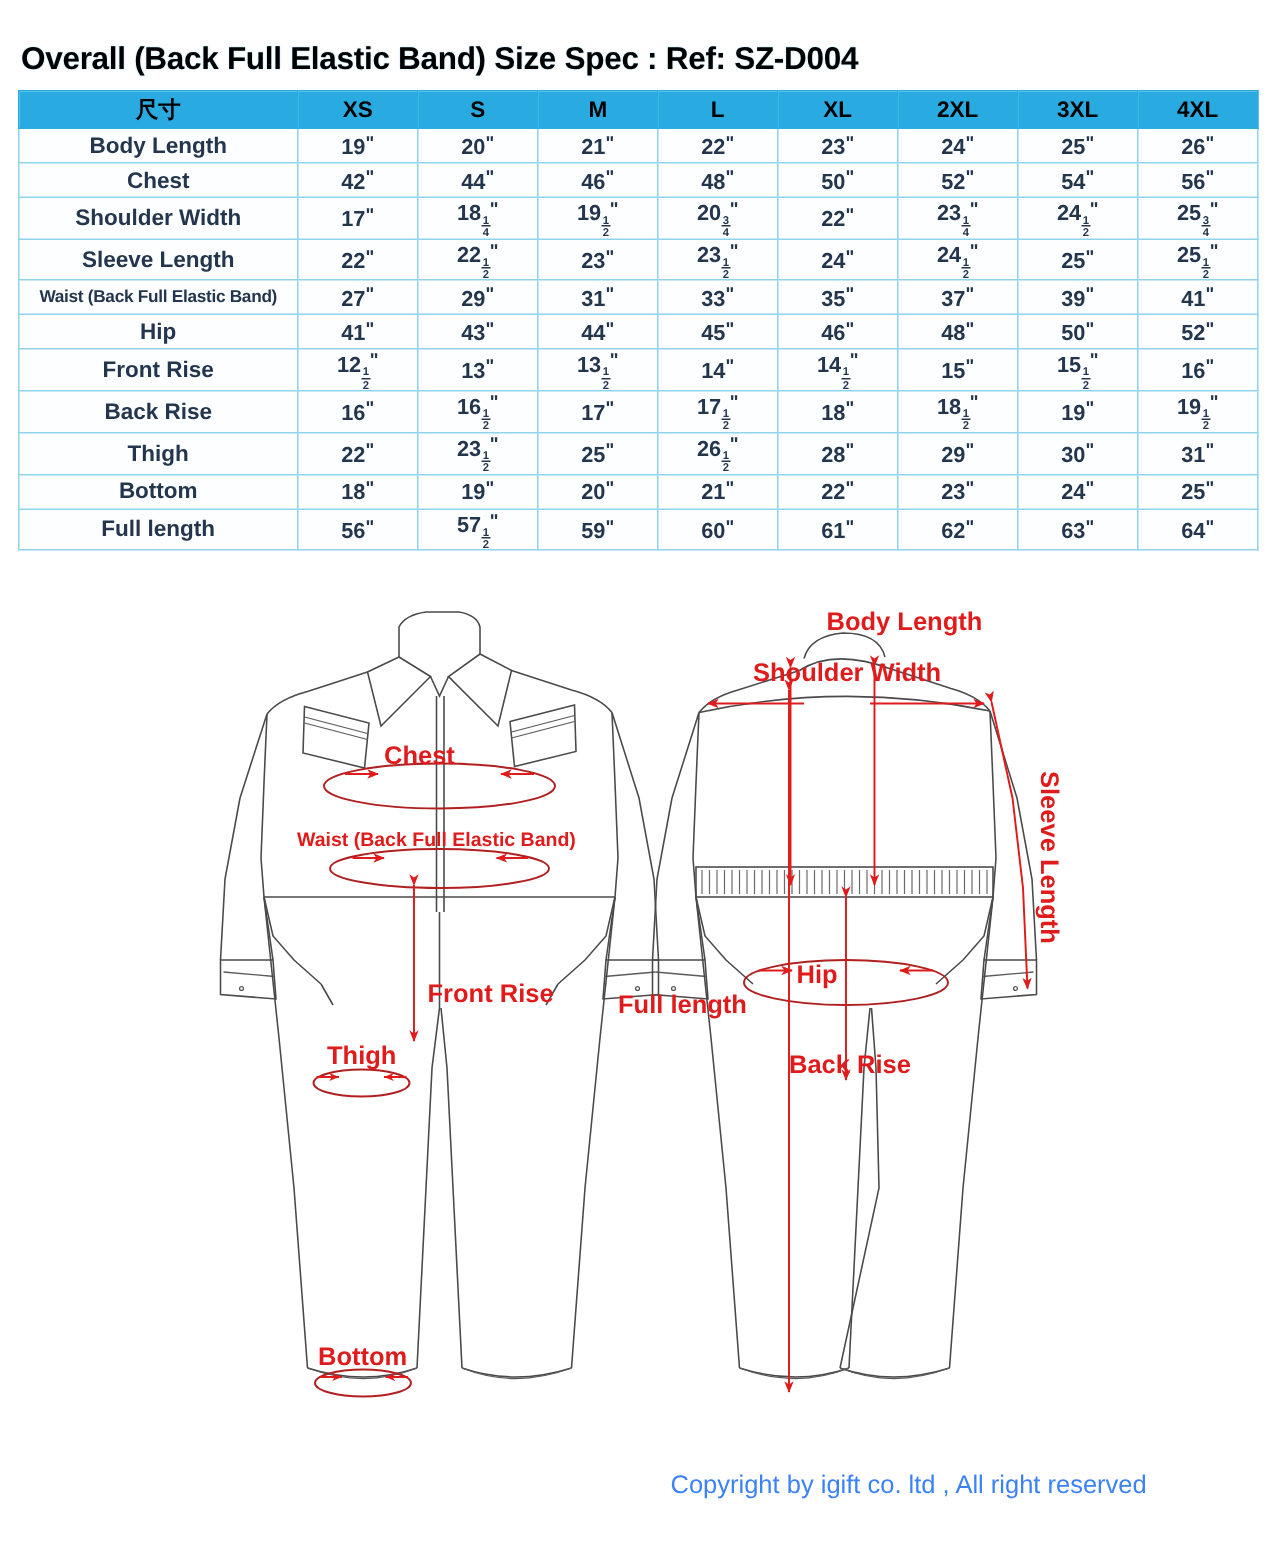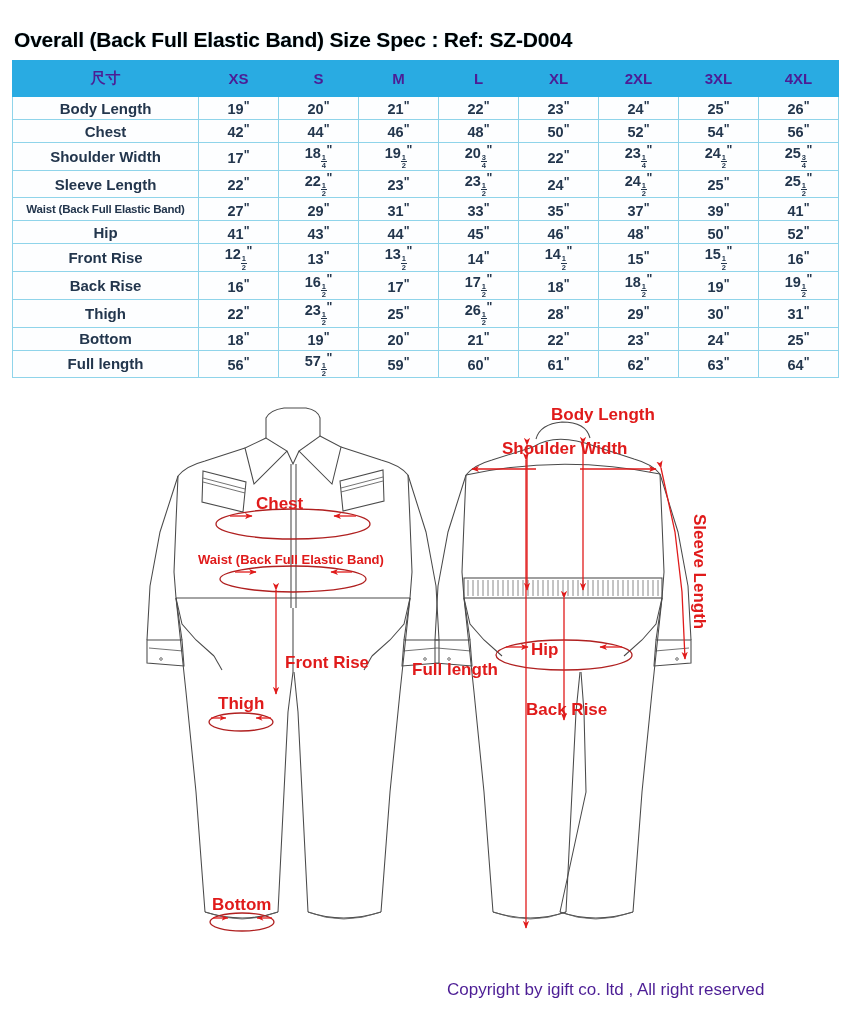--- a/index.html
+++ b/index.html
@@ -40,23 +40,23 @@
   }
   table.spec th, table.spec td {
     border: 1px solid #8fd4ea;
     text-align: center;
     vertical-align: middle;
     color: #23364d;
     font-weight: bold;
   }
   table.spec thead th {
     background: #29abe2;
-    color: #4c1d95;
+    color: #000000;
     font-size: 15px;
-    height: 36px;
+    height: 25px;
     border: 1px solid #29abe2;
     padding: 0;
   }
   table.spec tbody td {
     height: 23px;
     font-size: 14.5px;
     background: #fdfeff;
     padding: 0 2px;
   }
   table.spec tbody td.rowlabel {
@@ -93,21 +93,21 @@
     height: 600px;
   }
   #figures svg { display: block; }
 
   
   #copyright {
     position: absolute;
     left: 447px;
     top: 980px;
     font-size: 17px;
-    color: #4c1d95;
+    color: #3b82f6;
     white-space: nowrap;
   }
 </style>
 </head>
 <body>
 
 <div id="title">Overall (Back Full Elastic Band) Size Spec :  Ref: SZ-D004</div>
 
 <div id="spec-table-wrap">
   <table class="spec">

